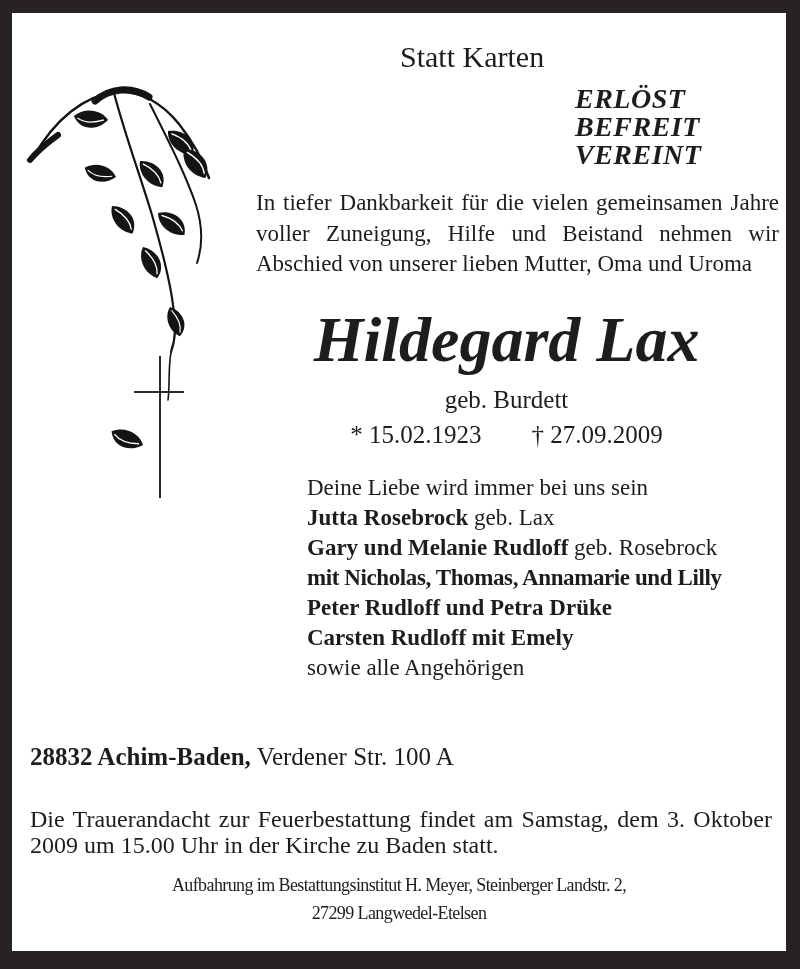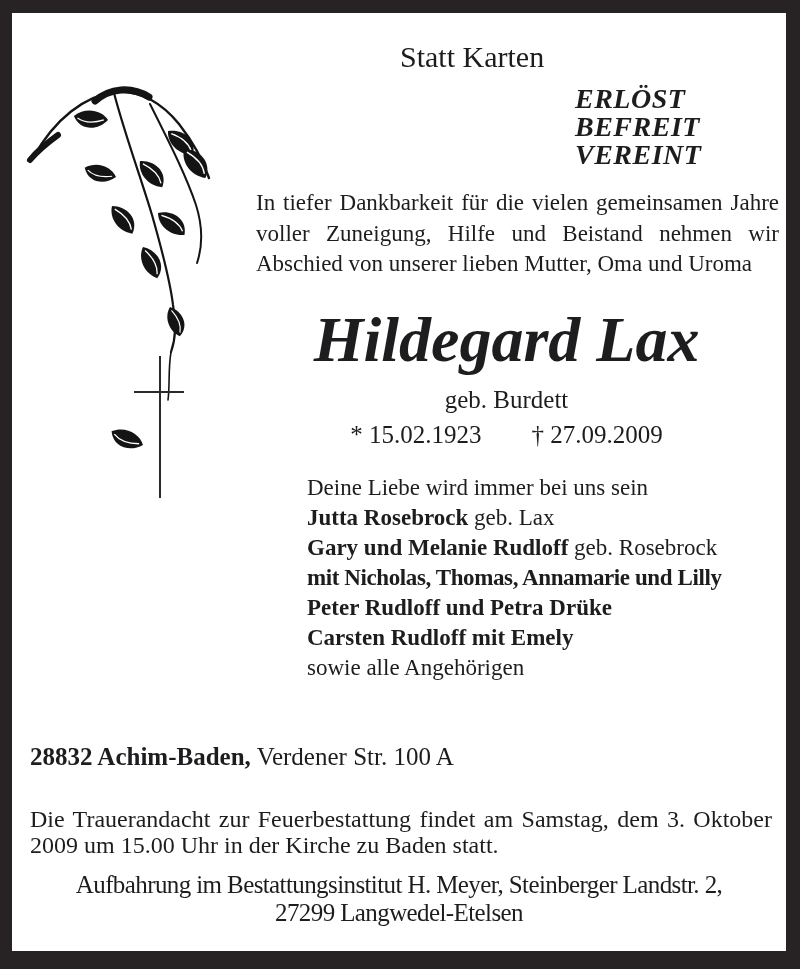--- a/index.html
+++ b/index.html
@@ -74,21 +74,21 @@
 
   .service{
     left:18px;top:786px;width:742px;
     font-size:24px;line-height:25.5px;
     text-align:justify;
     margin-top:8px;
   }
 
   .repose{
     left:0;top:858px;width:774px;
-    font-size:25px;line-height:28px;
+    font-size:18px;line-height:28px;
     text-align:center;letter-spacing:-0.6px;
   }
 
   .artwork{left:13px;top:57px;}
 </style>
 </head>
 <body>
 
 <div class="frame">
   <div class="sheet">

